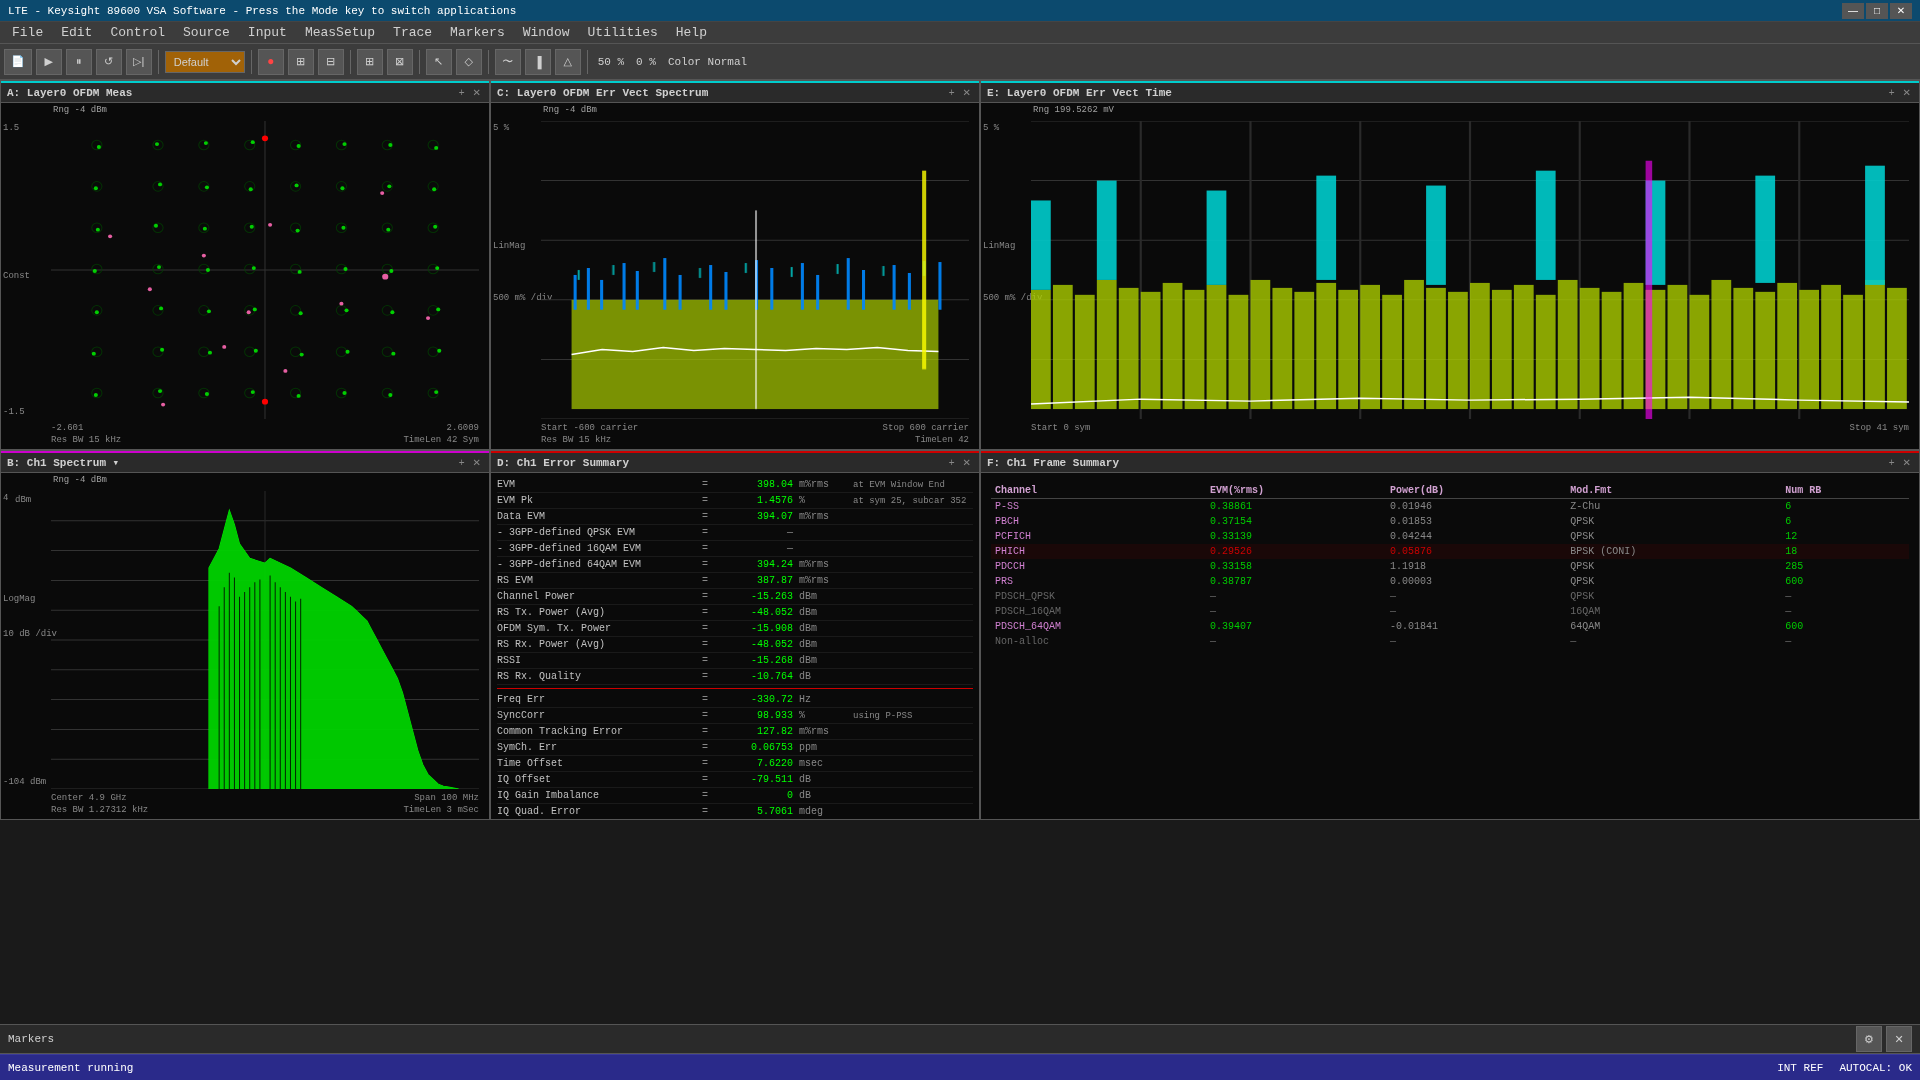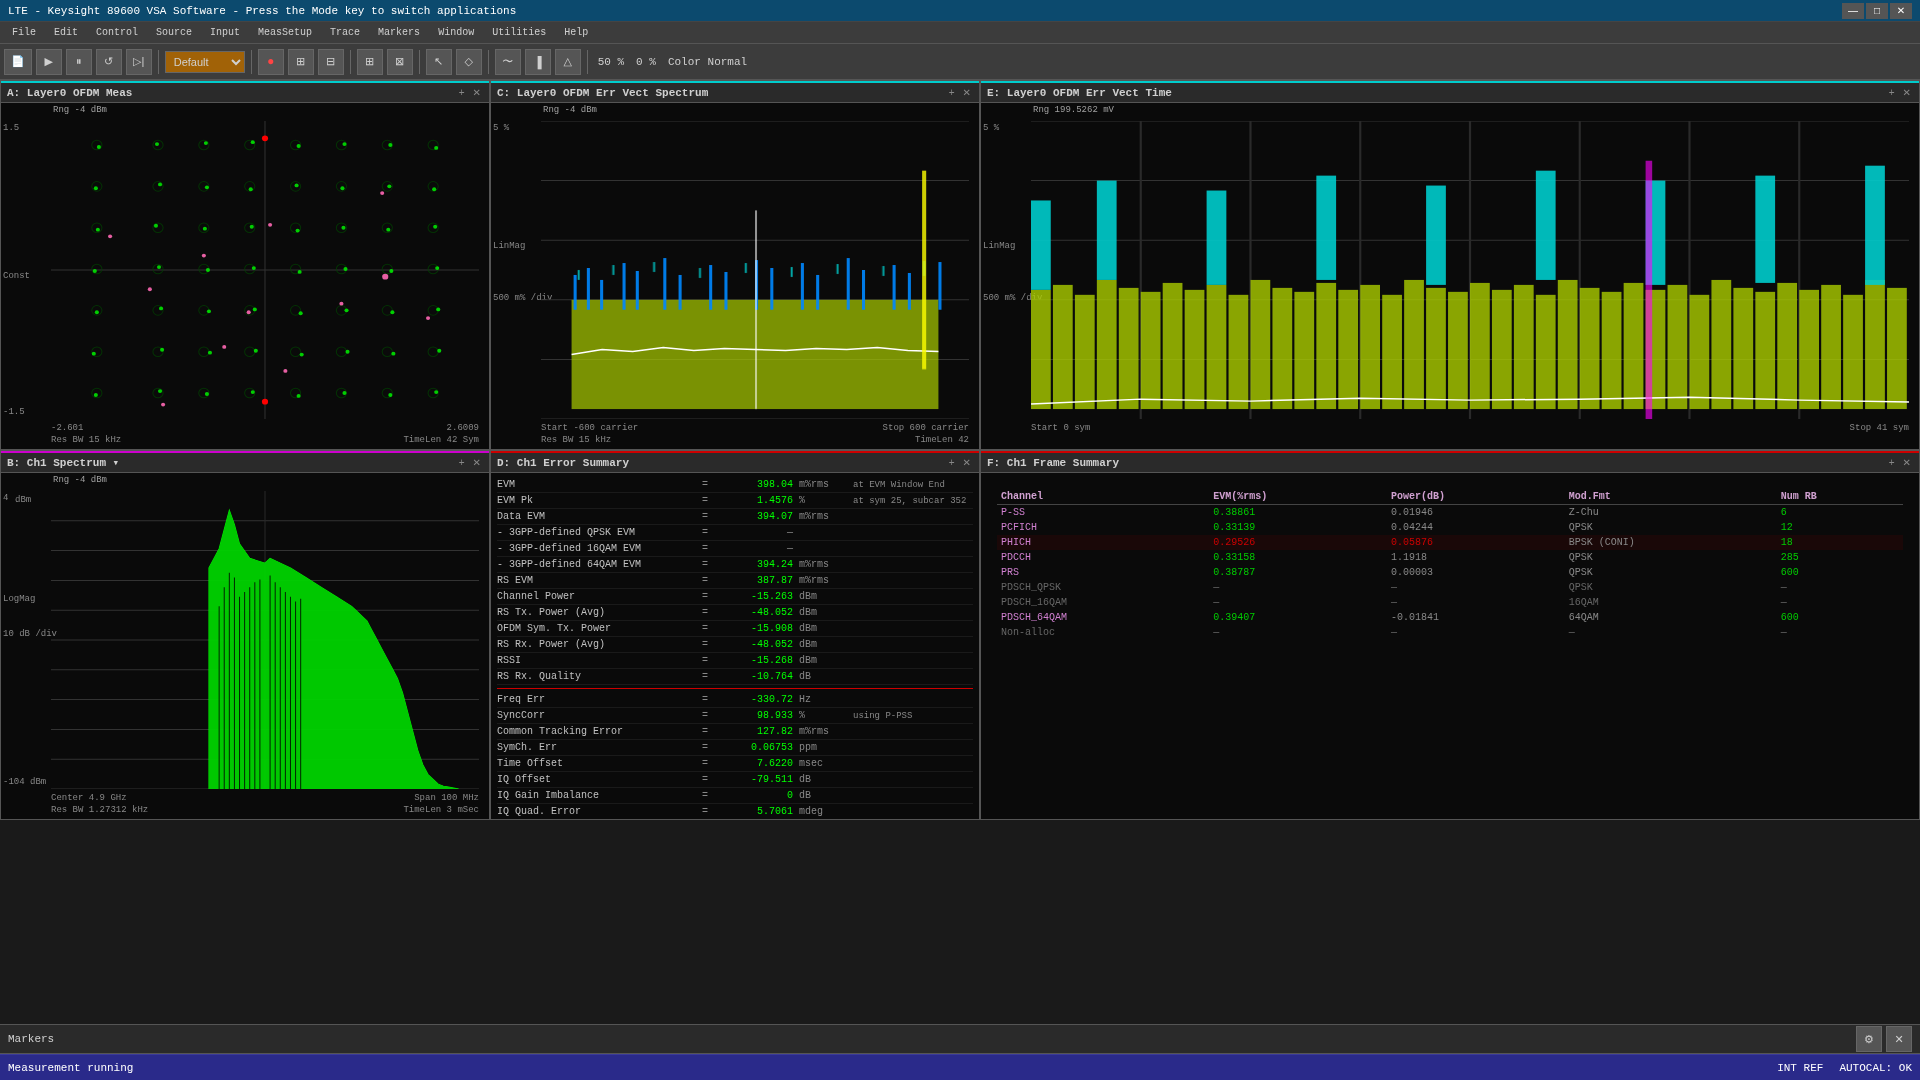--- a/index.html
+++ b/index.html
@@ -49,21 +49,21 @@
       display: flex;
       align-items: center;
       padding: 0 4px;
       border-bottom: 1px solid #555;
       gap: 2px;
     }
     .menu-item {
       color: #d0d0d0;
       padding: 2px 8px;
       cursor: pointer;
-      font-size: 10px;
+      font-size: 13px;
     }
 
     
     #toolbar {
       background: #3c3c3c;
       height: 36px;
       display: flex;
       align-items: center;
       padding: 0 4px;
       border-bottom: 1px solid #555;
@@ -188,21 +188,21 @@
     #panel-e .panel-body {
       flex: 1;
       position: relative;
       overflow: hidden;
       background: #0a0a0a;
     }
 
     
     #panel-f .panel-body {
       flex: 1;
-      padding: 16px;
+      padding: 10px;
       background: #0a0a0a;
       overflow: auto;
     }
 
     
     #markers-area {
       background: #2a2a2a;
       height: 30px;
       border-top: 1px solid #555;
       border-bottom: 1px solid #555;
@@ -945,20 +945,27 @@
               <th>Mod.Fmt</th>
               <th>Num RB</th>
             </tr>
           </thead>
           <tbody>
             <tr>
       <td style="color:#d080d0;">P-SS</td>
       <td style="color:#00cc00;">0.38861</td>
       <td style="color:#888;">0.01946</td>
       <td style="color:#888;">Z-Chu</td>
+      <td style="color:#00cc00;">6</td>
+    </tr>
+            <tr>
+      <td style="color:#d080d0;">PBCH</td>
+      <td style="color:#00cc00;">0.37154</td>
+      <td style="color:#888;">0.01853</td>
+      <td style="color:#888;">QPSK</td>
       <td style="color:#00cc00;">6</td>
     </tr>
             <tr>
       <td style="color:#d080d0;">PCFICH</td>
       <td style="color:#00cc00;">0.33139</td>
       <td style="color:#888;">0.04244</td>
       <td style="color:#888;">QPSK</td>
       <td style="color:#00cc00;">12</td>
     </tr>
             <tr style="background: rgb(26, 8, 8);">

